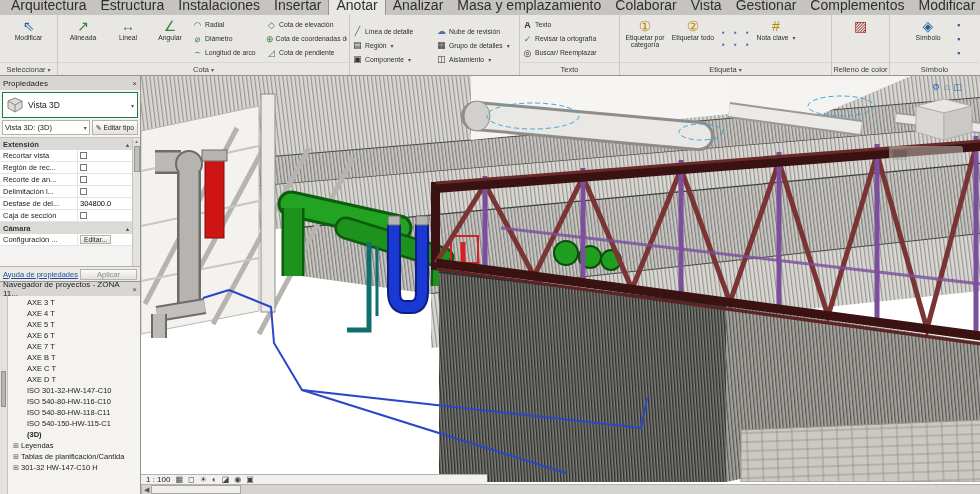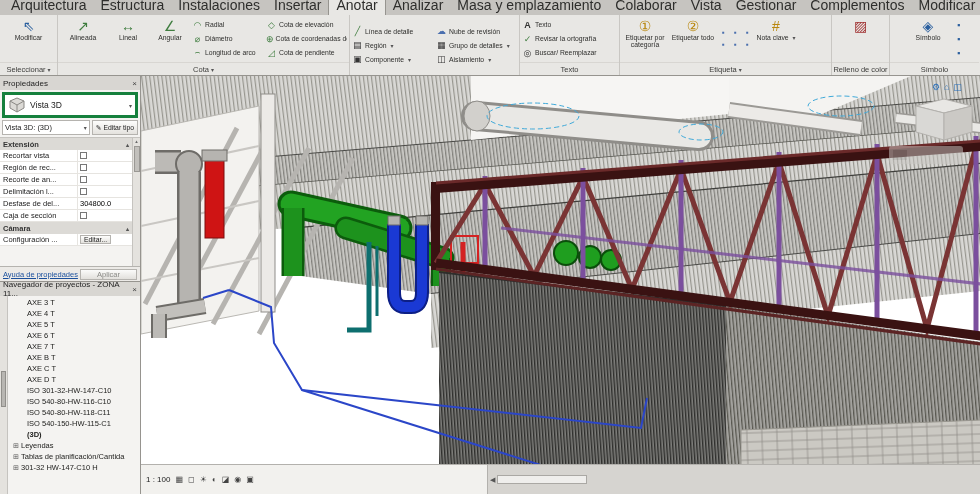--- a/index.html
+++ b/index.html
@@ -32,21 +32,21 @@
 .w-eti{width:212px;} .w-rel{width:58px;} .w-sim{width:89px;border-right:none;}
 
 
 .main{flex:1;display:flex;min-height:0;}
 .left{width:141px;display:flex;flex-direction:column;border-right:1px solid #96948f;background:#eceae7;}
 
 
 .props{height:206px;display:flex;flex-direction:column;border-bottom:1px solid #96948f;background:#f4f3f1;}
 .ptitle{height:14px;background:#d8d6d2;display:flex;align-items:center;font-size:8px;color:#222;padding:0 3px;flex:0 0 14px;}
 .xbtn{margin-left:auto;font-size:8px;color:#444;}
-.typesel{height:26px;background:#fff;border:3px solid #15803d;margin:2px 2px 1px;display:flex;align-items:center;gap:4px;padding:0 3px;font-size:8.5px;color:#222;flex:0 0 26px;}
+.typesel{height:26px;background:#fff;border:1px solid #15803d;margin:2px 2px 1px;display:flex;align-items:center;gap:4px;padding:0 3px;font-size:8.5px;color:#222;flex:0 0 26px;}
 .typesel .tsarrow{margin-left:auto;font-size:6px;color:#555;}
 .instrow{display:flex;height:15px;margin:1px 2px 2px;gap:2px;font-size:7.5px;flex:0 0 15px;}
 .instsel{flex:1;background:#fff;border:1px solid #b5b3af;display:flex;align-items:center;padding:0 2px;color:#222;overflow:hidden;white-space:nowrap;}
 .instsel .tsarrow{margin-left:auto;font-size:6px;color:#555;}
 .editbtn{border:1px solid #b5b3af;background:linear-gradient(#fdfdfc,#e4e2de);display:flex;align-items:center;gap:2px;padding:0 3px;font-size:6.8px;color:#222;white-space:nowrap;}
 .pgridwrap{flex:1;display:flex;min-height:0;border-top:1px solid #c5c3bf;}
 .pgrid{flex:1;overflow:hidden;font-size:7.5px;}
 .psec{height:12px;background:#dcdad6;display:flex;align-items:center;padding:0 3px;font-weight:bold;color:#333;}
 .psec .ar{margin-left:auto;font-size:6px;color:#555;}
 .prow{height:12px;display:flex;align-items:center;border-bottom:1px solid #e6e4e0;padding-left:3px;background:#fff;}
@@ -67,21 +67,21 @@
 .trows{flex:1;overflow:hidden;padding-top:1px;}
 .tree-row{height:11px;display:flex;align-items:center;font-size:7.5px;color:#1c1c1a;white-space:nowrap;overflow:hidden;}
 .tree-row .tw{width:10px;text-align:center;font-size:7px;color:#555;flex:0 0 10px;}
 .lvl1{padding-left:3px;} .lvl2{padding-left:9px;} .bold{font-weight:bold;}
 
 
 .viewport{flex:1;position:relative;background:#fff;overflow:hidden;}
 .viewport svg.scene{position:absolute;left:0;top:0;}
 .vtoolbar{position:absolute;top:6px;right:18px;display:flex;gap:4px;}
 .vtoolbar span{font-size:9px;color:#2a6fba;line-height:10px;}
-.vsb{position:absolute;left:0;right:0;bottom:0;height:30px;display:flex;}
+.vsb{position:absolute;left:0;right:0;bottom:0;height:20px;display:flex;flex-direction:column;}
 .vsb-left{width:346px;background:#f2f1ee;border-top:1px solid #b3b1ad;display:flex;align-items:center;gap:5px;padding:0 5px;font-size:8px;color:#222;}
 .vsb-left .ic{font-size:8px;color:#444;}
 .scalebox{display:flex;align-items:center;gap:2px;}
 .vsb-right{flex:1;background:#d6d4d0;border-top:1px solid #b3b1ad;border-left:1px solid #b3b1ad;display:flex;align-items:center;padding:0 2px;font-size:7px;color:#555;gap:2px;}
 .hthumb{width:90px;height:9px;background:#efeeec;border:1px solid #aaa8a4;}
 </style>
 </head>
 <body>
 
 <div class="app">

